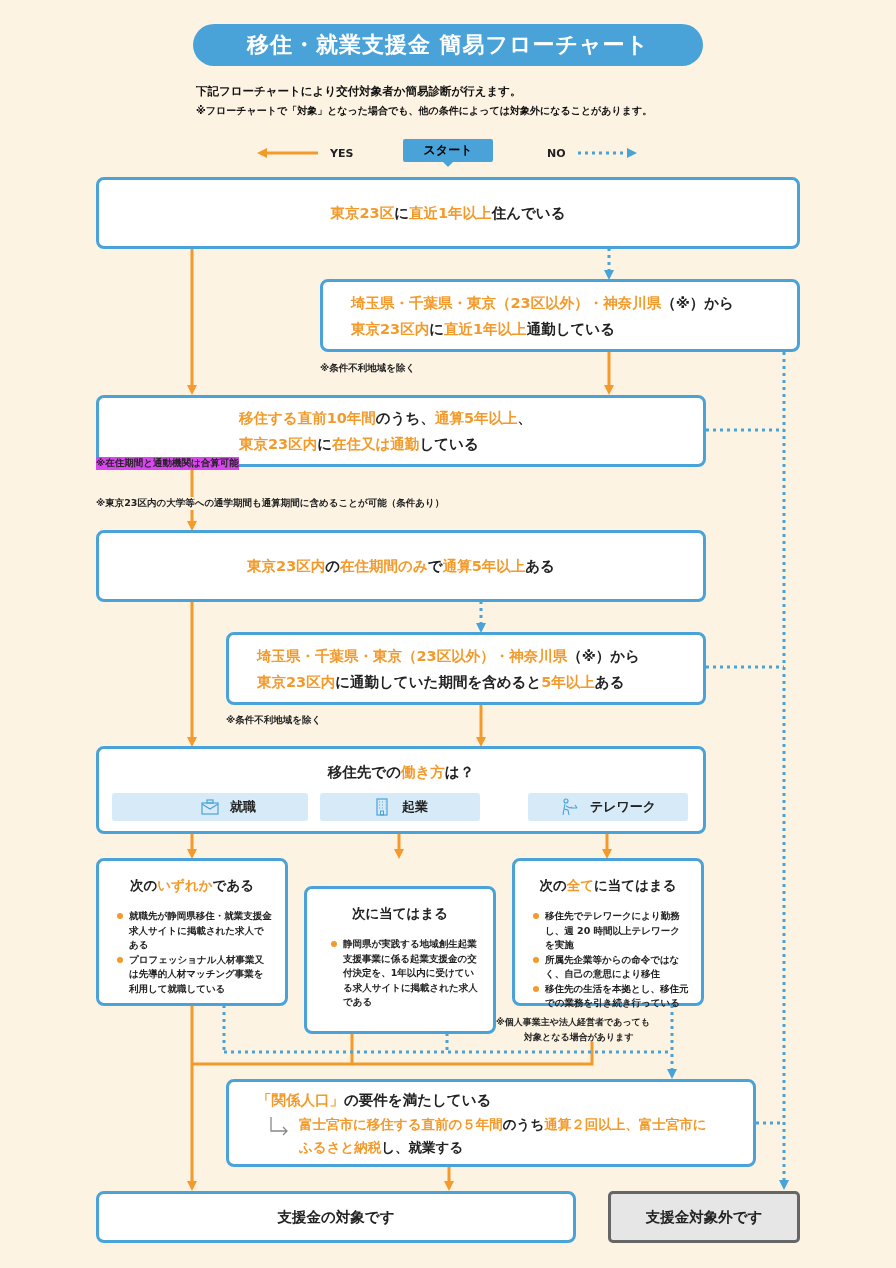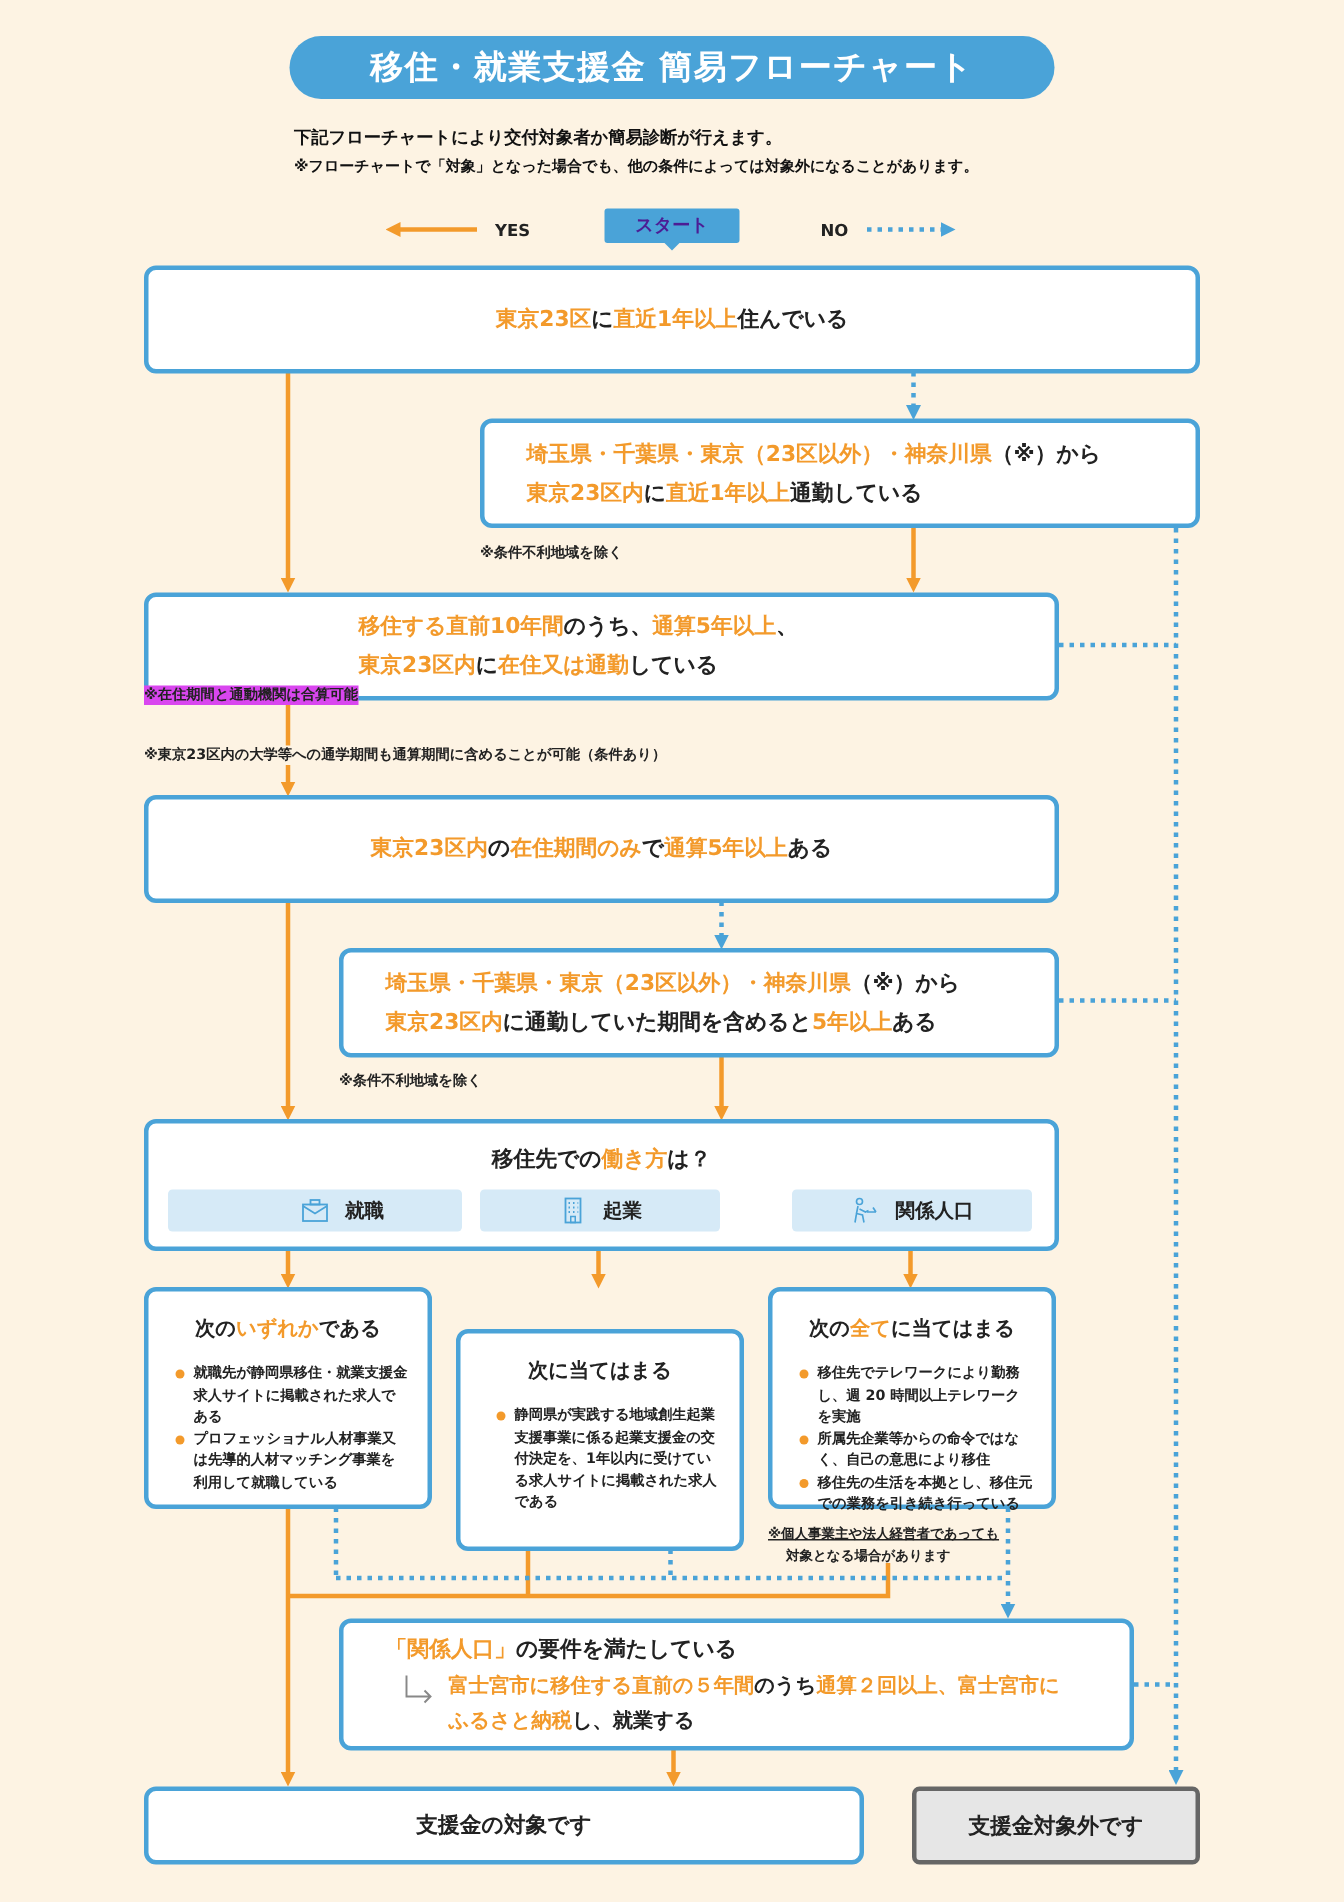--- a/index.html
+++ b/index.html
@@ -11,21 +11,21 @@
   .title-pill {
     left:193px; top:24px; width:510px; height:42px; border-radius:21px; background:#4aa3d8;
     color:#fff; font-weight:bold; font-size:22px; display:flex; align-items:center; justify-content:center;
     letter-spacing:1px;
   }
   .intro1 { left:196px; top:84px; font-size:11.5px; font-weight:bold; color:#111; }
   .intro2 { left:196px; top:104px; font-size:10px; font-weight:bold; color:#111; }
   .legend-yes { left:330px; top:147px; font-size:11px; font-weight:bold; }
   .legend-no { left:547px; top:147px; font-size:11px; font-weight:bold; }
   .start {
-    left:403px; top:139px; width:90px; height:23px; background:#4aa3d8; color:#4c1d95; font-weight:bold;
+    left:403px; top:139px; width:90px; height:23px; background:#4aa3d8; color:#000000; font-weight:bold;
     font-size:12px; display:flex; align-items:center; justify-content:center; border-radius:2px;
   }
   .box {
     position:absolute; background:#fff; border:3px solid #4aa3d8; border-radius:8px; box-sizing:border-box;
     display:flex; flex-direction:column; justify-content:center; font-weight:bold; color:#222;
   }
   .box.center { align-items:center; text-align:center; }
   .o { color:#f39a2b; }
   .line { display:block; line-height:26px; font-size:14.5px; }
   .note { position:absolute; font-size:9.5px; font-weight:bold; color:#222; }
@@ -159,21 +159,21 @@
     <rect x="8.5" y="14" width="3" height="4" fill="none" stroke="#4aa3d8" stroke-width="1"></rect>
   </svg>
   <span>起業</span>
 </div>
 <div class="chip" style="left:528px;top:793px;width:160px;">
   <svg viewBox="0 0 20 20">
     <circle cx="6" cy="4" r="2" fill="none" stroke="#4aa3d8" stroke-width="1.1"></circle>
     <path d="M5,7 L4,12 L8,13 L9,18 M4,12 L3,18 M6,9 L10,11 L12,10" fill="none" stroke="#4aa3d8" stroke-width="1.1"></path>
     <path d="M11,11 L17,11 M15,8 L17,11" fill="none" stroke="#4aa3d8" stroke-width="1.1"></path>
   </svg>
-  <span>関係人口</span>
+  <span>テレワーク</span>
 </div>
 
 <div class="box" style="left:96px;top:858px;width:192px;height:148px;justify-content:flex-start;padding-top:16px;">
   <div class="sub-title">
     <span>次の</span><span class="o">いずれか</span><span>である</span>
   </div>
   <ul class="bullets">
     <li>就職先が静岡県移住・就業支援金求人サイトに掲載された求人である</li>
     <li>プロフェッショナル人材事業又は先導的人材マッチング事業を利用して就職している</li>
   </ul>
@@ -189,21 +189,21 @@
 <div class="box" style="left:512px;top:858px;width:192px;height:148px;justify-content:flex-start;padding-top:16px;">
   <div class="sub-title">
     <span>次の</span><span class="o">全て</span><span>に当てはまる</span>
   </div>
   <ul class="bullets">
     <li>移住先でテレワークにより勤務し、週 20 時間以上テレワークを実施</li>
     <li>所属先企業等からの命令ではなく、自己の意思により移住</li>
     <li>移住先の生活を本拠とし、移住元での業務を引き続き行っている</li>
   </ul>
 </div>
-<div class="note" style="left:512px;top:1016px;font-size:9px;text-decoration:underline;">※個人事業主や法人経営者であっても</div>
+<div class="note" style="left:496px;top:1016px;font-size:9px;">※個人事業主や法人経営者であっても</div>
 <div class="note" style="left:524px;top:1031px;font-size:9px;">対象となる場合があります</div>
 
 <div class="box" style="left:226px;top:1079px;width:530px;height:88px;padding-left:28px;">
   <span class="line">
     <span class="o">「関係人口」</span><span>の要件を満たしている</span>
   </span>
   <div style="display:flex;align-items:flex-start;gap:8px;">
     <svg width="22" height="22" viewBox="0 0 22 22" style="margin-left:12px;margin-top:2px;">
       <path d="M2,2 L2,16 L18,16 M14,12 L18,16 L14,20" fill="none" stroke="#888" stroke-width="1.3"></path>
     </svg>

